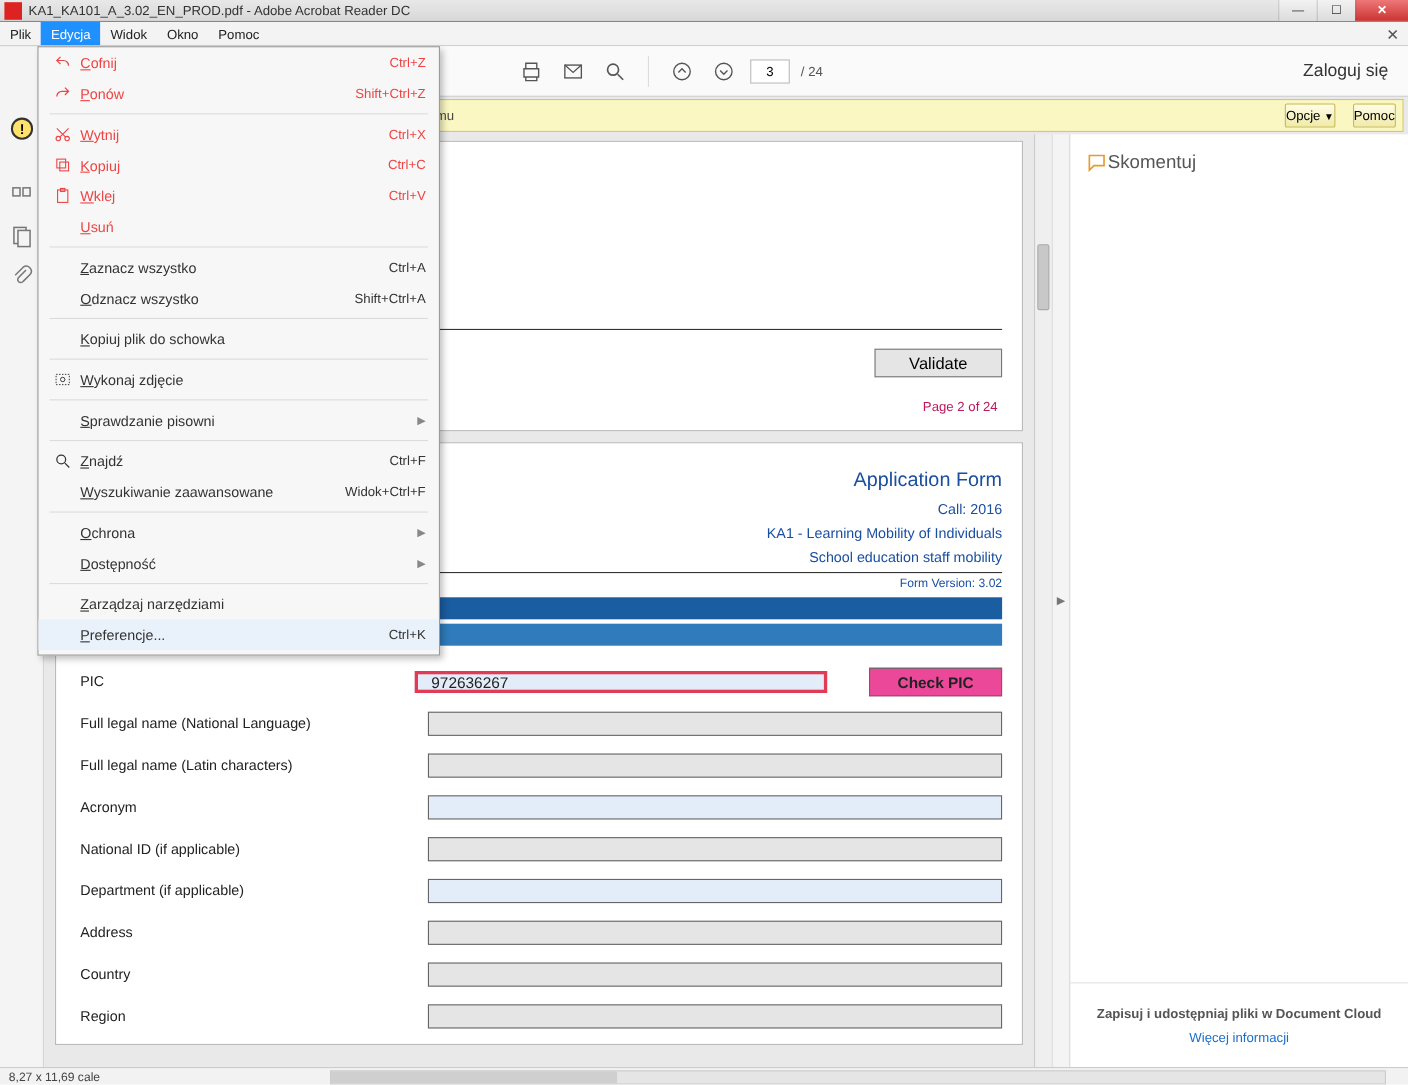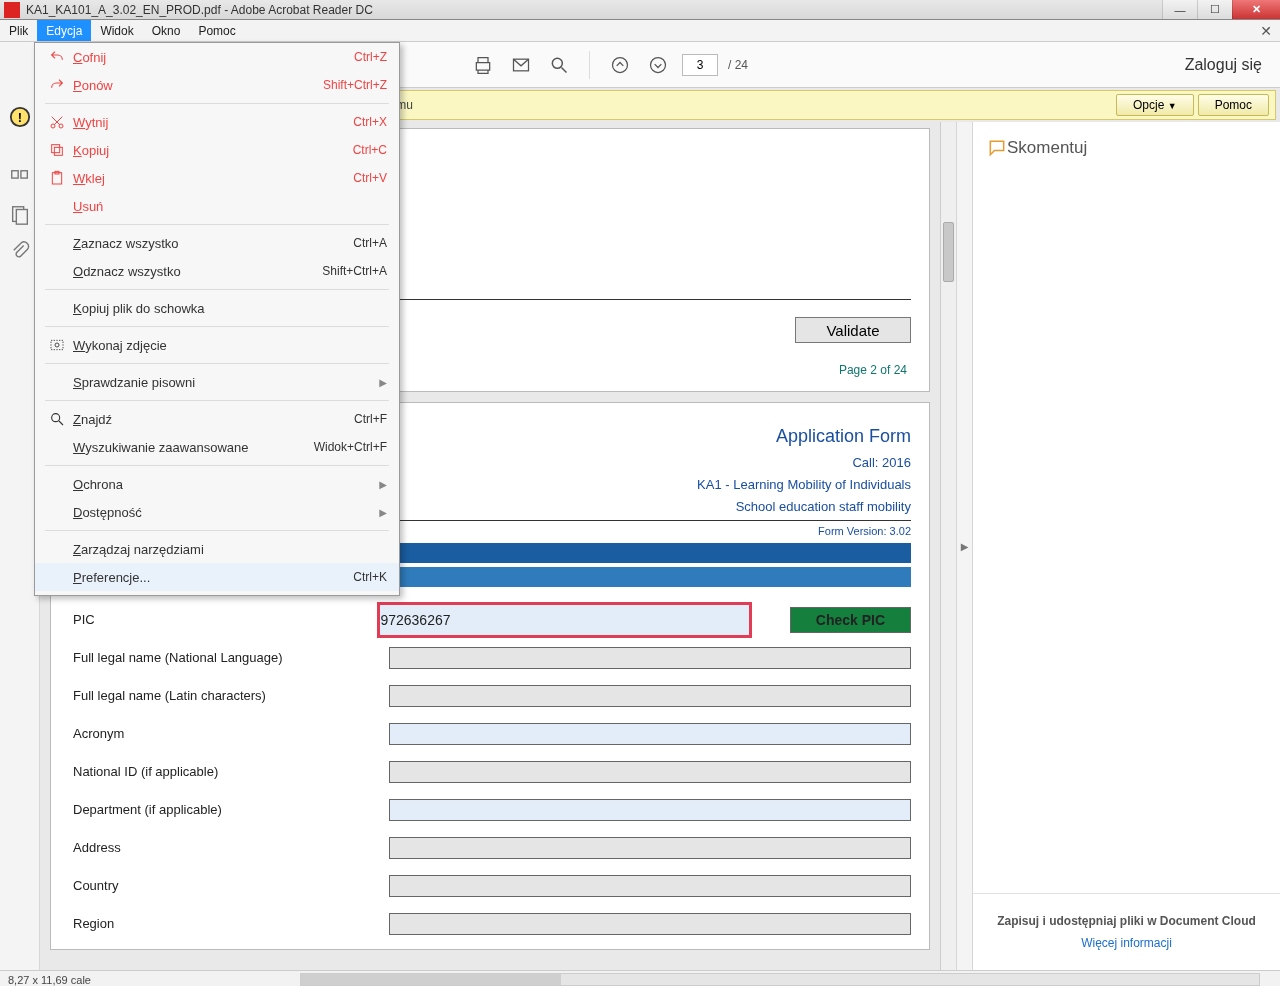--- a/index.html
+++ b/index.html
@@ -33,45 +33,45 @@
 .toolbar { height: 46px; background: #fafafa; border-bottom: 1px solid #ccc; display: flex; align-items: center; padding: 0 8px; gap: 10px; }
 .toolbar .sep { width: 1px; height: 28px; background: #ddd; margin: 0 6px; }
 .toolbar .tbtn { width: 28px; height: 28px; display: flex; align-items: center; justify-content: center; color: #555; }
 .toolbar .pagenum { width: 36px; height: 22px; border: 1px solid #bbb; text-align: center; font-size: 12px; background: #fff; }
 .toolbar .pagetotal { font-size: 12px; color: #555; }
 .toolbar .right { margin-left: auto; font-size: 16px; color: #333; padding-right: 10px; }
 
 
 .infobar { height: 30px; background: #faf7c3; border: 1px solid #d6c96a; display: flex; align-items: center; font-size: 12px; color: #444; padding: 0 6px; margin: 2px 4px 2px 1px; }
 .infobar .msg { flex: 1; white-space: nowrap; overflow: hidden; }
-.infobar .ibtn { background: linear-gradient(#fffde8,#f0eaa8); border: 1px solid #c6b95a; padding: 3px 16px; font-size: 12px; margin-left: 4px; border-radius: 2px; }
+.infobar .ibtn { background: linear-gradient(#fffde8,#f0eaa8); border: 1px solid #c6b95a; padding: 3px 0; font-size: 12px; margin-left: 16px; border-radius: 2px; }
 
 
 .docwrap { flex: 1; overflow: hidden; display: flex; }
 .docscroll { flex: 1; background: #e9e9e9; position: relative; padding: 6px 6px 0 6px; }
 .page { background: #fff; border: 1px solid #bbb; width: 880px; margin: 0 auto 10px; position: relative; }
 .page1 { height: 264px; }
 .page1 .validate { position: absolute; right: 18px; top: 188px; width: 116px; height: 26px; background: #e5e5e5; border: 1px solid #777; font-size: 15px; display:flex; align-items:center; justify-content:center; }
-.page1 .pagenumlbl { position: absolute; right: 22px; bottom: 14px; font-size: 12px; color: #0f766e; }
+.page1 .pagenumlbl { position: absolute; right: 22px; bottom: 14px; font-size: 12px; color: #be185d; }
 .page1 .hrline { position:absolute; left:18px; right:18px; top:170px; border-top:1px solid #333;}
 
 .page2 { min-height: 540px; padding: 18px 18px 6px 18px; }
 .page2 .hdr { text-align: right; color: #1a4fa0; font-size: 13px; line-height: 1.7; }
 .page2 .hdr .t1 { font-size: 18px; }
 .page2 .hdrline { border-top:1px solid #333; margin-top: 2px; margin-bottom: 4px;}
 .page2 .fv { text-align: right; color: #1a4fa0; font-size: 11px; margin-bottom: 6px; }
 .bluebar { background: #1a5da0; height: 20px; margin-bottom: 4px; }
 .bluebar2 { background: #2f7bbb; height: 20px; margin-bottom: 14px; }
 
 .formrow { display: flex; align-items: center; height: 38px; font-size: 13px; color: #222; gap: 28px; }
 .formrow .lbl { width: 292px; padding-left: 4px; }
 .formrow .fld { flex: 1; height: 22px; border: 1px solid #666; background: #e5e5e5; }
 .formrow .fld.blue { background: #e2edf9; }
-.formrow .pic { width: 390px; height: 36px; border: 3px solid #e23b55; background: #e2edf9; padding: 2px 0; font-size: 14px; color: #222; }
-.formrow .checkpic { width: 126px; height: 26px; background: #15803d; border: 1px solid #666; font-size: 14px; display:flex; align-items:center; justify-content:center; margin-left: 10px; font-weight: bold; }
+.formrow .pic { width: 390px; height: 20px; border: 3px solid #e23b55; background: #e2edf9; padding: 2px 12px; font-size: 14px; color: #222; }
+.formrow .checkpic { width: 126px; height: 26px; background: #ec4899; border: 1px solid #666; font-size: 14px; display:flex; align-items:center; justify-content:center; margin-left: 10px; font-weight: bold; }
 
 
 .rightpanel { width: 308px; background: #fff; border-left: 1px solid #d6d6d6; display: flex; flex-direction: column; }
 .rightpanel .top { padding: 16px 14px; display: flex; align-items: center; color: #555; font-size: 17px; }
 .rightpanel .bubble { width: 20px; height: 20px; }
 .rightpanel .bottom { margin-top: auto; padding: 20px 16px; text-align: center; border-top: 1px solid #e2e2e2; font-size: 12px; color: #555; }
 .rightpanel .bottom .lead { font-weight: bold; margin-bottom: 8px; }
 .rightpanel .bottom .link { color: #1a6fc9; }
 
 .rightsplit { width: 16px; background: #f4f4f4; border-left: 1px solid #d6d6d6; display:flex; align-items:center; justify-content:center; }

